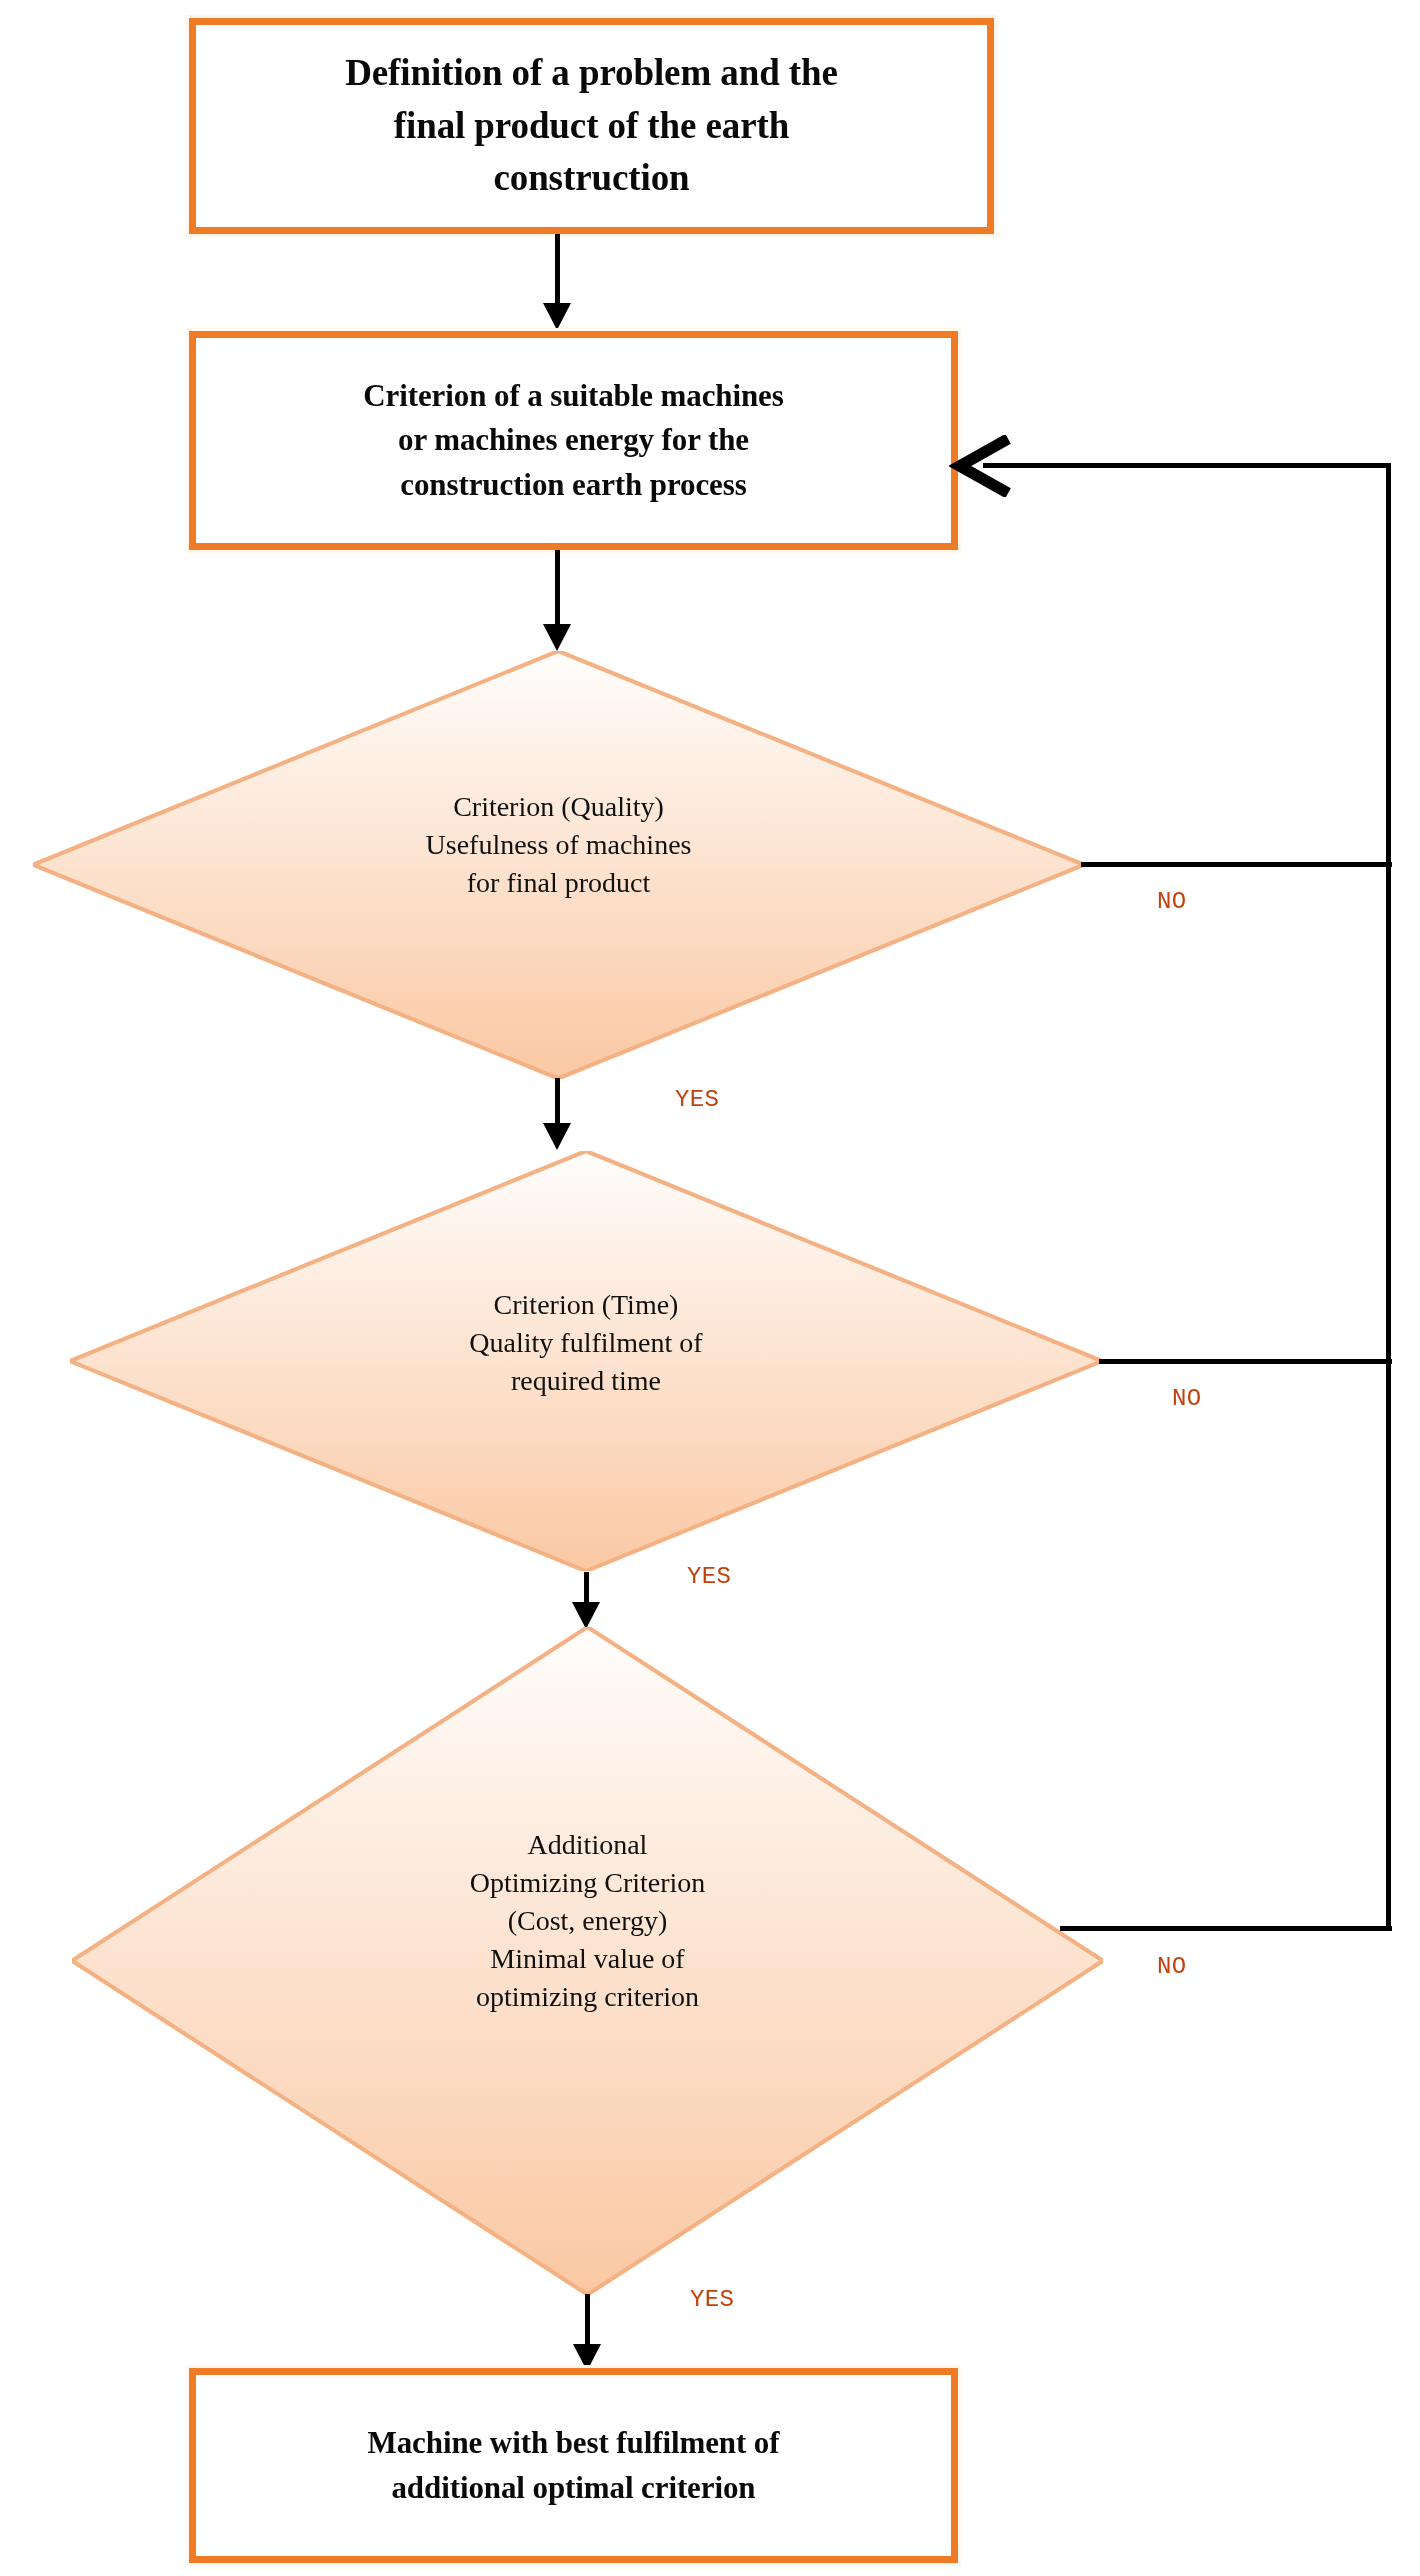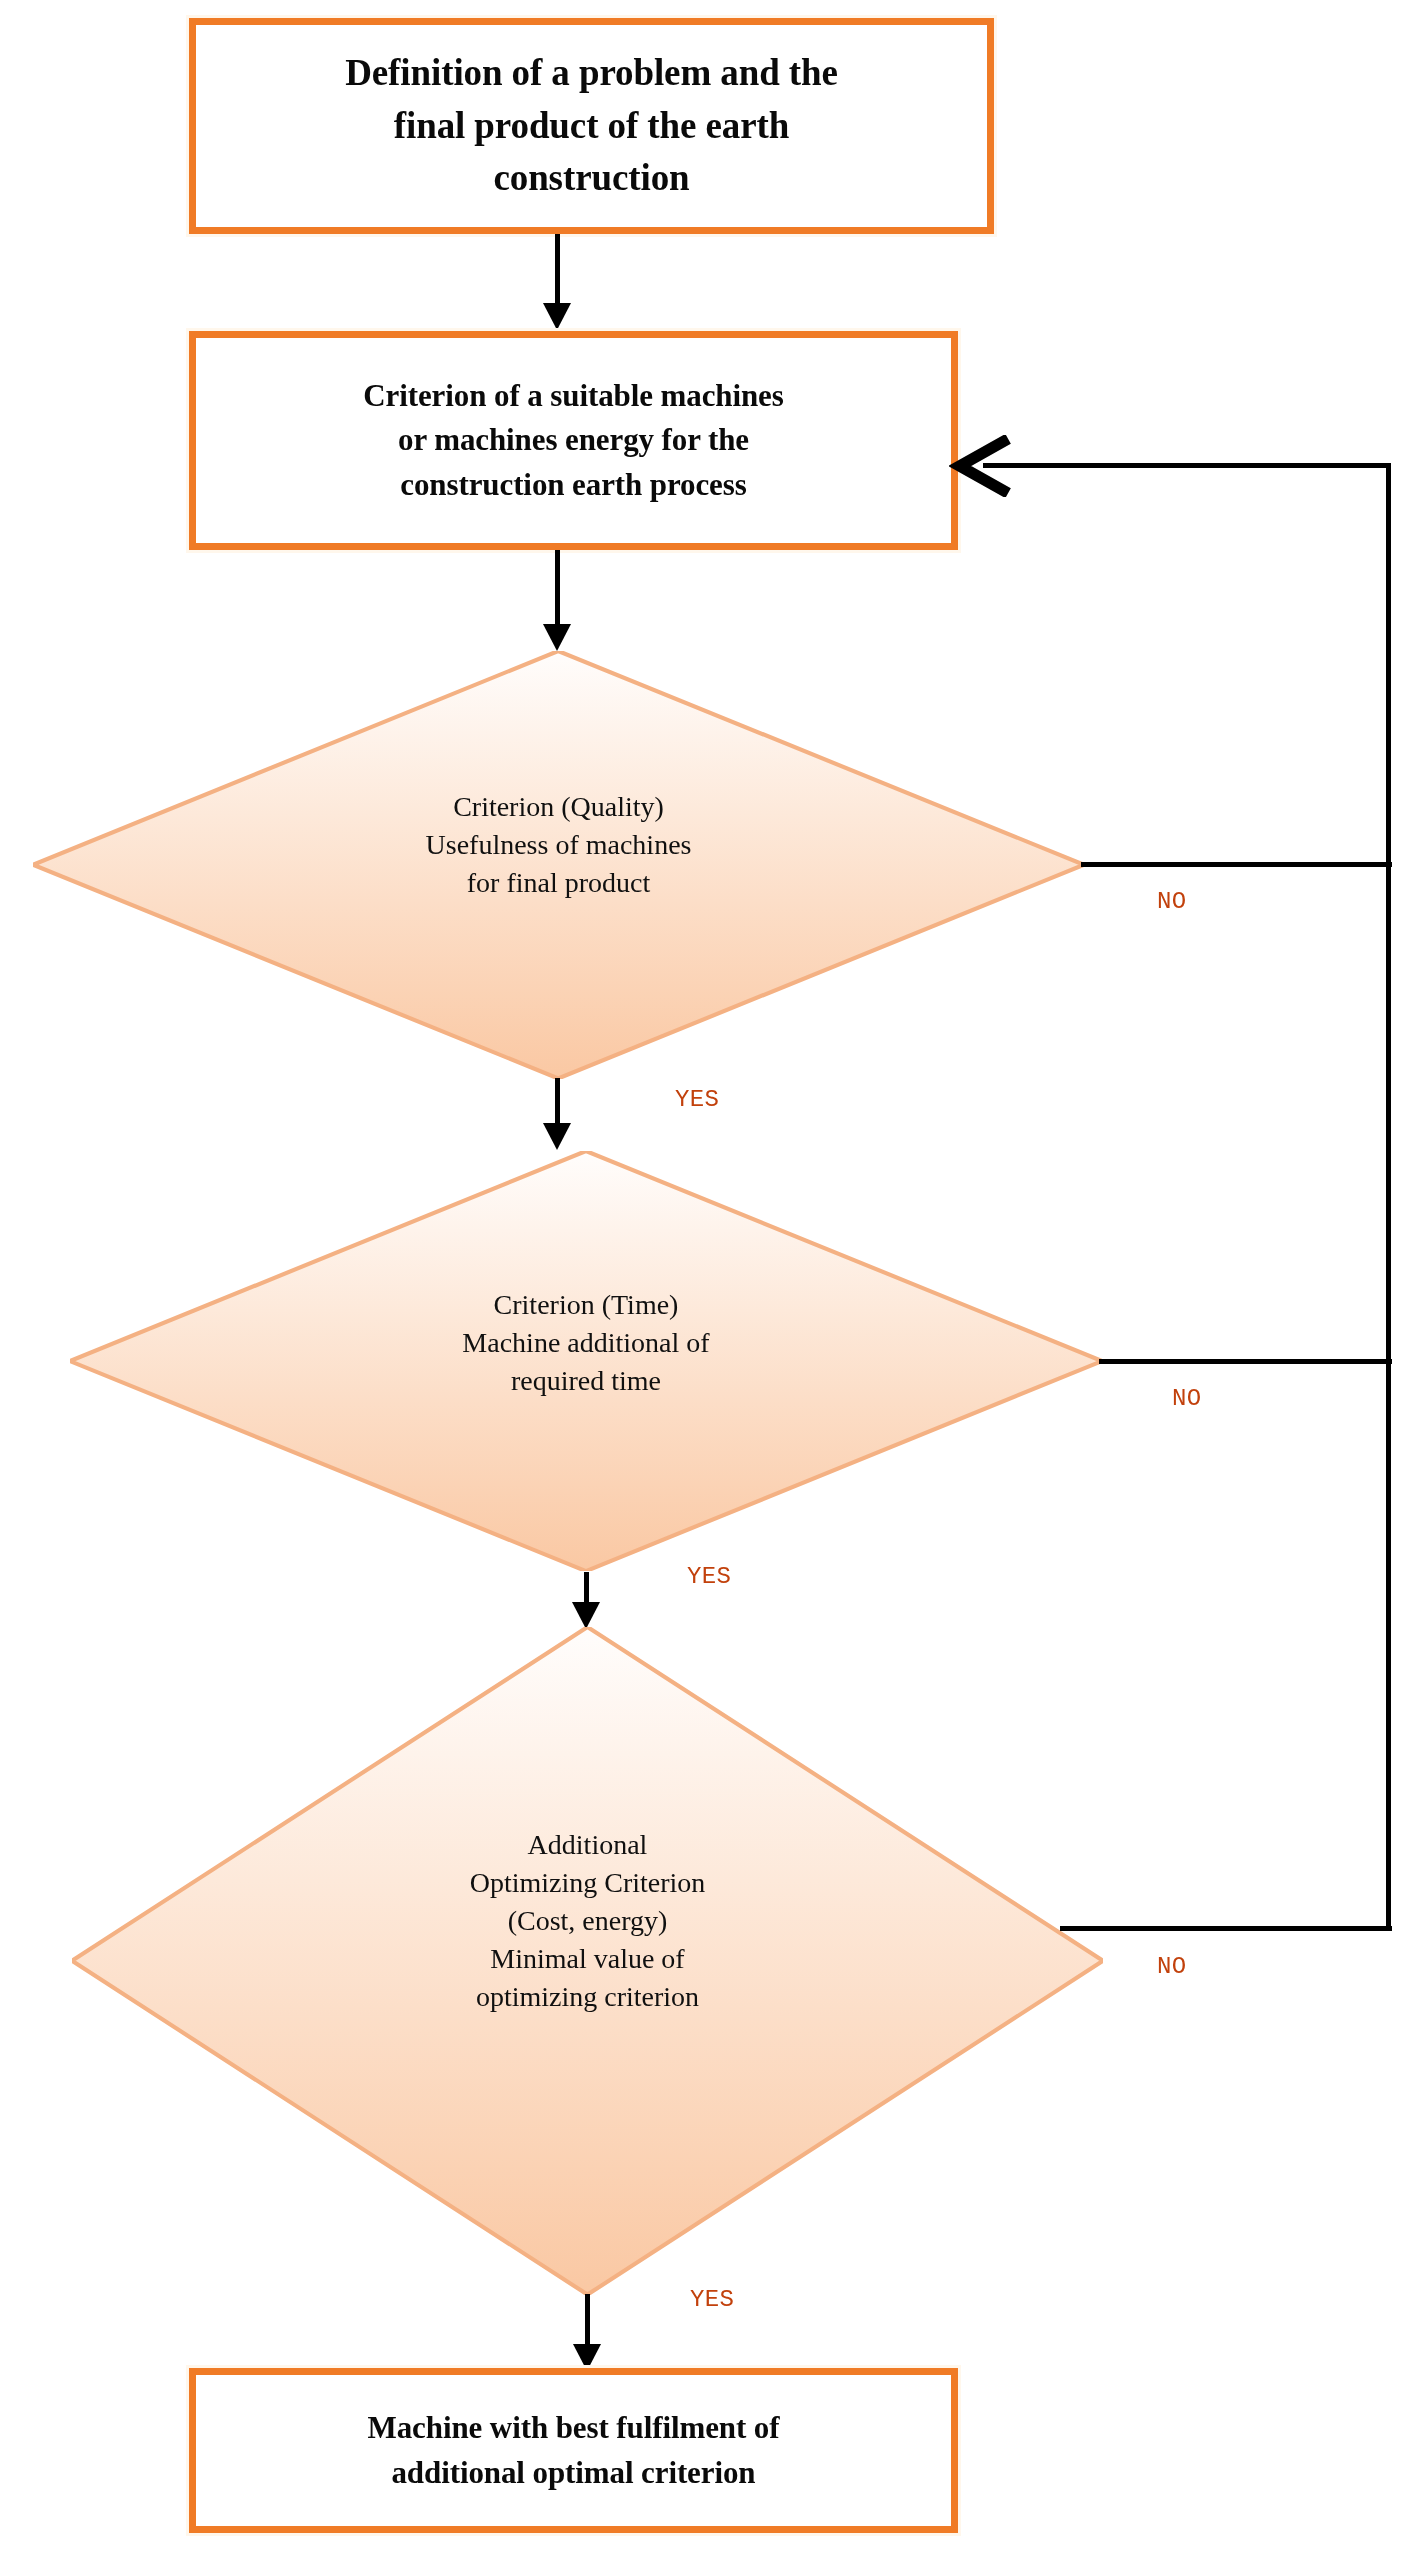--- a/index.html
+++ b/index.html
@@ -152,21 +152,21 @@
         <linearGradient id="gdB" x1="0" y1="0" x2="0" y2="1">
           <stop offset="0%" stop-color="#FFFDFC"></stop>
           <stop offset="38%" stop-color="#FDE9DA"></stop>
           <stop offset="100%" stop-color="#FAC8A3"></stop>
         </linearGradient>
       </defs>
       <polygon points="872,0 1744,355 872,710 0,355" fill="url(#gdB)" stroke="#F4B183" stroke-width="7"></polygon>
     </svg>
     <div class="diamond-label" style="top:135px; font-size:28px;">
       <span class="hd">Criterion (Time)</span>
-      <span class="sub">Machine additional of</span>
+      <span class="sub">Quality fulfilment of</span>
       <span class="sub">required time</span>
     </div>
   </div>
 
   <div class="conn conn-h" style="left:1099px; top:1359px; width:293px;"></div>
   <div class="flow-label" style="left:1172px; top:1385px;">NO</div>
 
   <div class="conn conn-v" style="left:584px; top:1572px; height:37px;"></div>
   <div class="arrow-down" style="left:572px; top:1602px;"></div>
   <div class="flow-label" style="left:687px; top:1563px;">YES</div>
@@ -199,21 +199,21 @@
   <div class="flow-label" style="left:690px; top:2286px;">YES</div>
 
   <div class="conn conn-v" style="left:1386px; top:463px; height:1468px;"></div>
 
   <div class="conn conn-h" style="left:983px; top:463px; width:408px;"></div>
 
   <svg class="arrow-left-chevron" style="left:949px; top:435px; width:65px; height:62px;" viewBox="0 0 110 104">
     <polyline points="100,6 18,52 100,98" fill="none" stroke="#000000" stroke-width="19" stroke-linecap="butt" stroke-linejoin="miter"></polyline>
   </svg>
 
-  <div class="proc-box" style="left:189px; top:2368px; width:769px; height:165px;">
+  <div class="proc-box" style="left:189px; top:2368px; width:769px; height:195px;">
     <div class="txt" style="font-size:31px;">
       <span>Machine with best fulfilment of</span><br>
       <span>additional optimal criterion</span>
     </div>
   </div>
 
 </div>
 
 
 </body></html>

